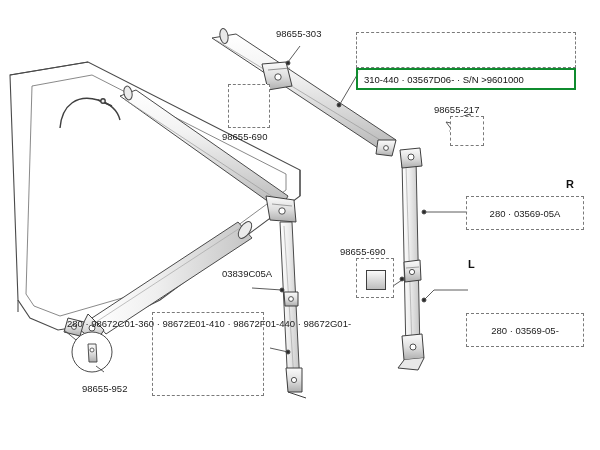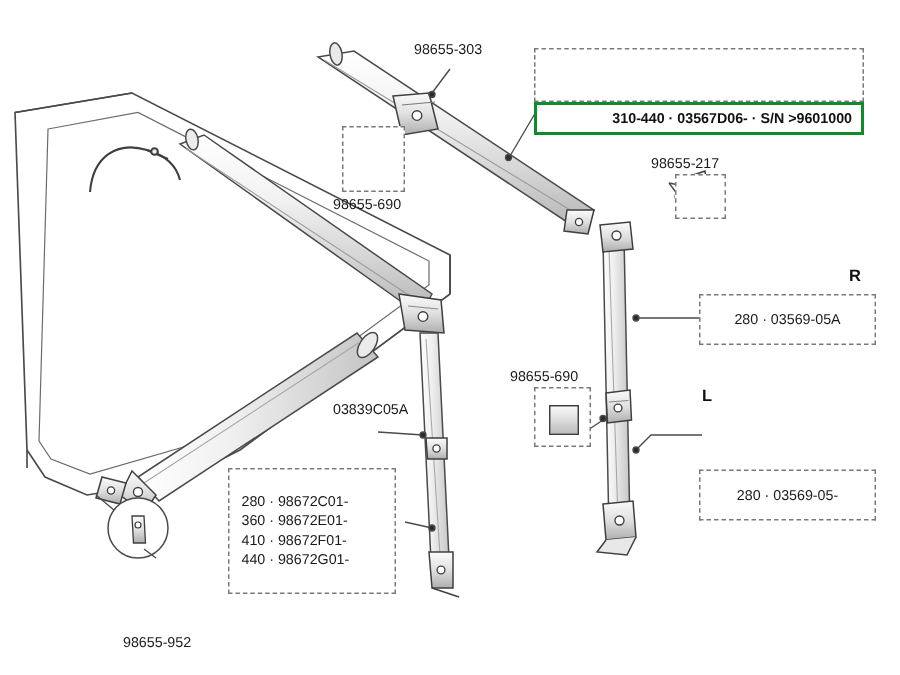--- a/index.html
+++ b/index.html
@@ -216,42 +216,42 @@
   <div class="partbox" style="left:450px; top:116px; width:34px; height:30px;"></div>
 
   <div class="lbl" style="left:340px; top:246px;">98655-690</div>
   <div class="partbox" style="left:356px; top:258px; width:38px; height:40px;"></div>
   <div style="position:absolute; left:366px; top:270px; width:18px; height:18px;
               background:linear-gradient(180deg,#fafafa,#bdbdbd);
               border:1px solid #3f3f3f;"></div>
 
   <div class="lbl" style="left:222px; top:268px;">03839C05A</div>
 
-  <div class="lbl" style="left:82px; top:383px;margin-top:40px;">98655-952</div>
+  <div class="lbl" style="left:82px; top:383px;">98655-952</div>
 
   <div class="callout center" style="left:356px; top:32px; width:220px; height:36px;"></div>
 
-  <div class="hl" style="left:356px; top:68px; width:220px; height:22px; display:flex; align-items:center; justify-content:flex-end;font-weight:bold;">
+  <div class="hl" style="left:356px; top:68px; width:220px; height:22px; display:flex; align-items:center; justify-content:flex-start;">
     <span>310-440 · 03567D06- · S/N &gt;9601000</span>
   </div>
 
   <div class="sidelbl" style="left:566px; top:178px;">R</div>
   <div class="callout center" style="left:466px; top:196px; width:118px; height:34px;
               display:flex; flex-direction:column; justify-content:center;">
     <div>280 · 03569-05A</div>
   </div>
 
   <div class="sidelbl" style="left:468px; top:258px;">L</div>
   <div class="callout center" style="left:466px; top:274px; width:118px; height:34px;
               display:flex; flex-direction:column; justify-content:center;margin-top:39px;">
     <div>280 · 03569-05-</div>
   </div>
 
   <div class="callout left" style="left:152px; top:312px; width:112px; height:84px;
-              display:flex; flex-direction:column; justify-content:center; padding-left:8px;">
+              display:flex; flex-direction:row; justify-content:center; padding-left:8px;">
     <div>280 · 98672C01-</div>
     <div>360 · 98672E01-</div>
     <div>410 · 98672F01-</div>
     <div>440 · 98672G01-</div>
   </div>
 
   <div class="partbox" style="left:228px; top:84px; width:42px; height:44px;"></div>
 
 </div>
 

